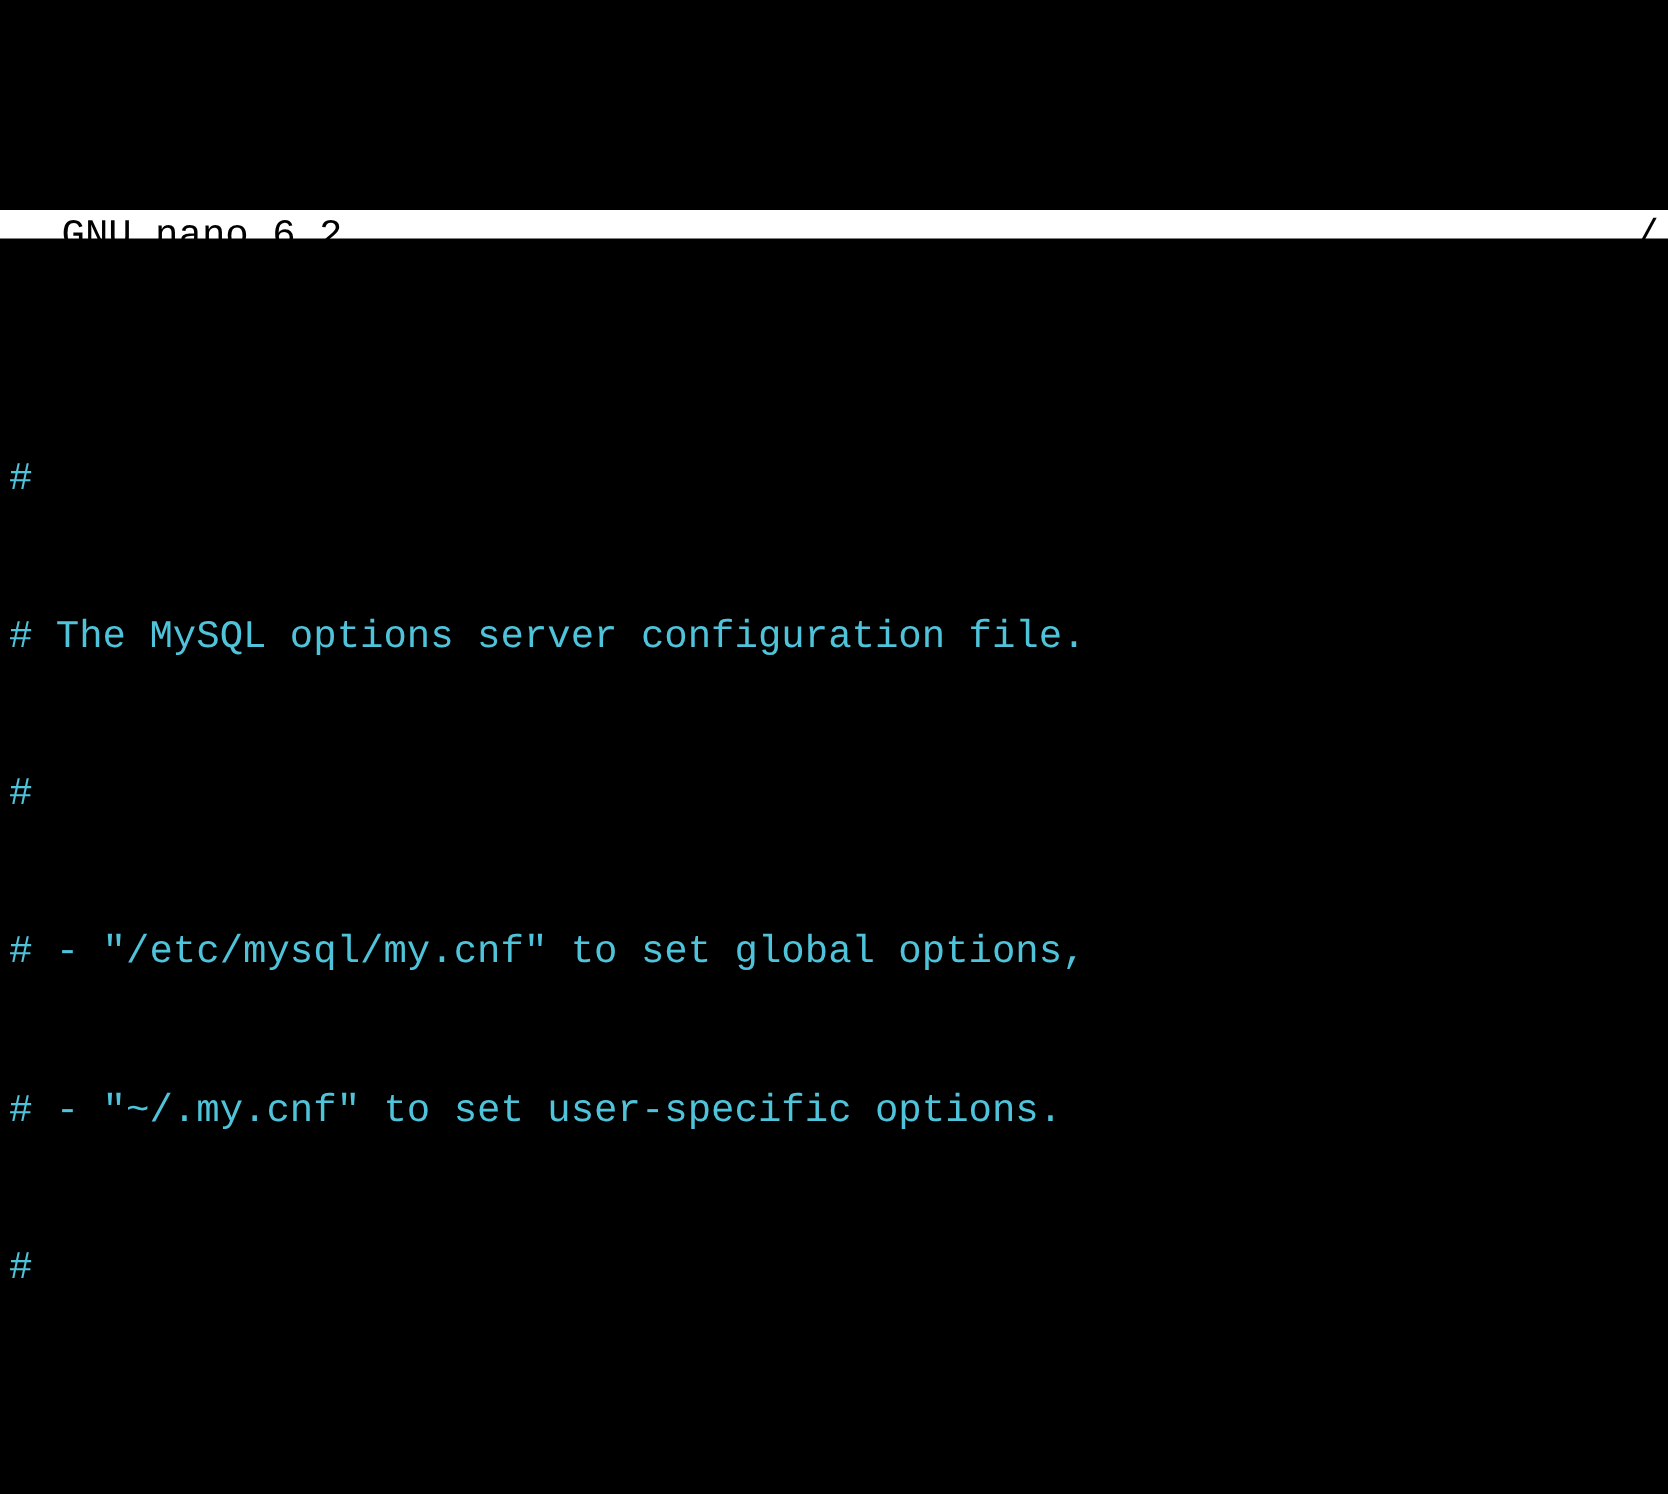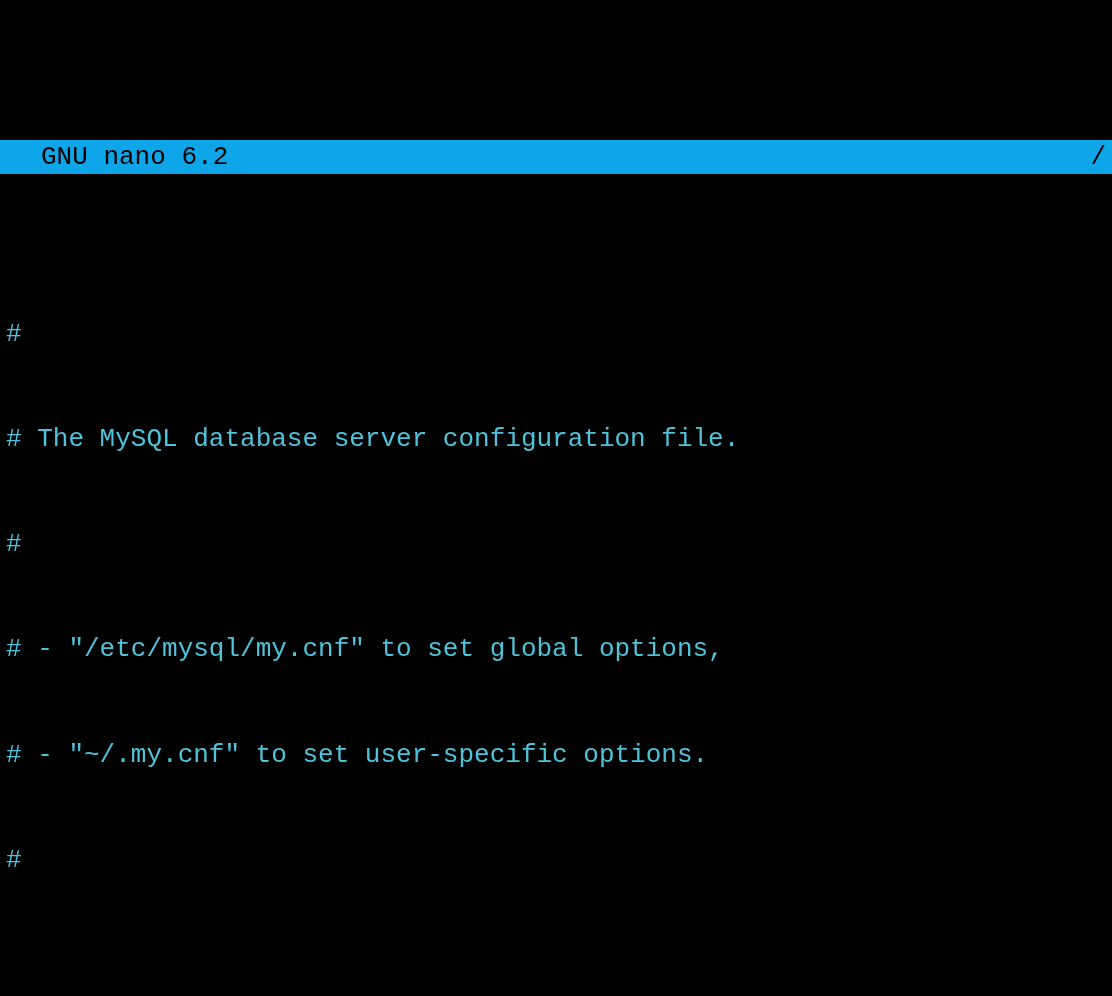--- a/index.html
+++ b/index.html
@@ -11,24 +11,24 @@
       width: 1112px;
       height: 996px;
       background: #000000;
       font-family: 'Courier New', 'Consolas', monospace;
       font-size: 26px;
       line-height: 1.35;
       overflow: hidden;
       white-space: pre;
     }
     .titlebar {
-      background: #0ea5e9;
+      background: #ffffff;
       color: #000000;
       padding: 0 6px;
-      height: 34px;
+      height: 19px;
       line-height: 34px;
       font-size: 26px;
       display: flex;
       justify-content: space-between;
     }
     .titlebar-left {
       padding-left: 35px;
     }
     .editor {
       padding: 2px 6px;
@@ -46,21 +46,21 @@
 
 
 
 <div class="titlebar">
   <span class="titlebar-left">GNU nano 6.2</span>
   <span>/</span>
 </div>
 
 <div class="editor">
   <span class="line comment">#</span>
-  <span class="line comment"># The MySQL database server configuration file.</span>
+  <span class="line comment"># The MySQL options server configuration file.</span>
   <span class="line comment">#</span>
   <span class="line comment"># - "/etc/mysql/my.cnf" to set global options,</span>
   <span class="line comment"># - "~/.my.cnf" to set user-specific options.</span>
   <span class="line comment">#</span>
   
   
   
   
   
   

